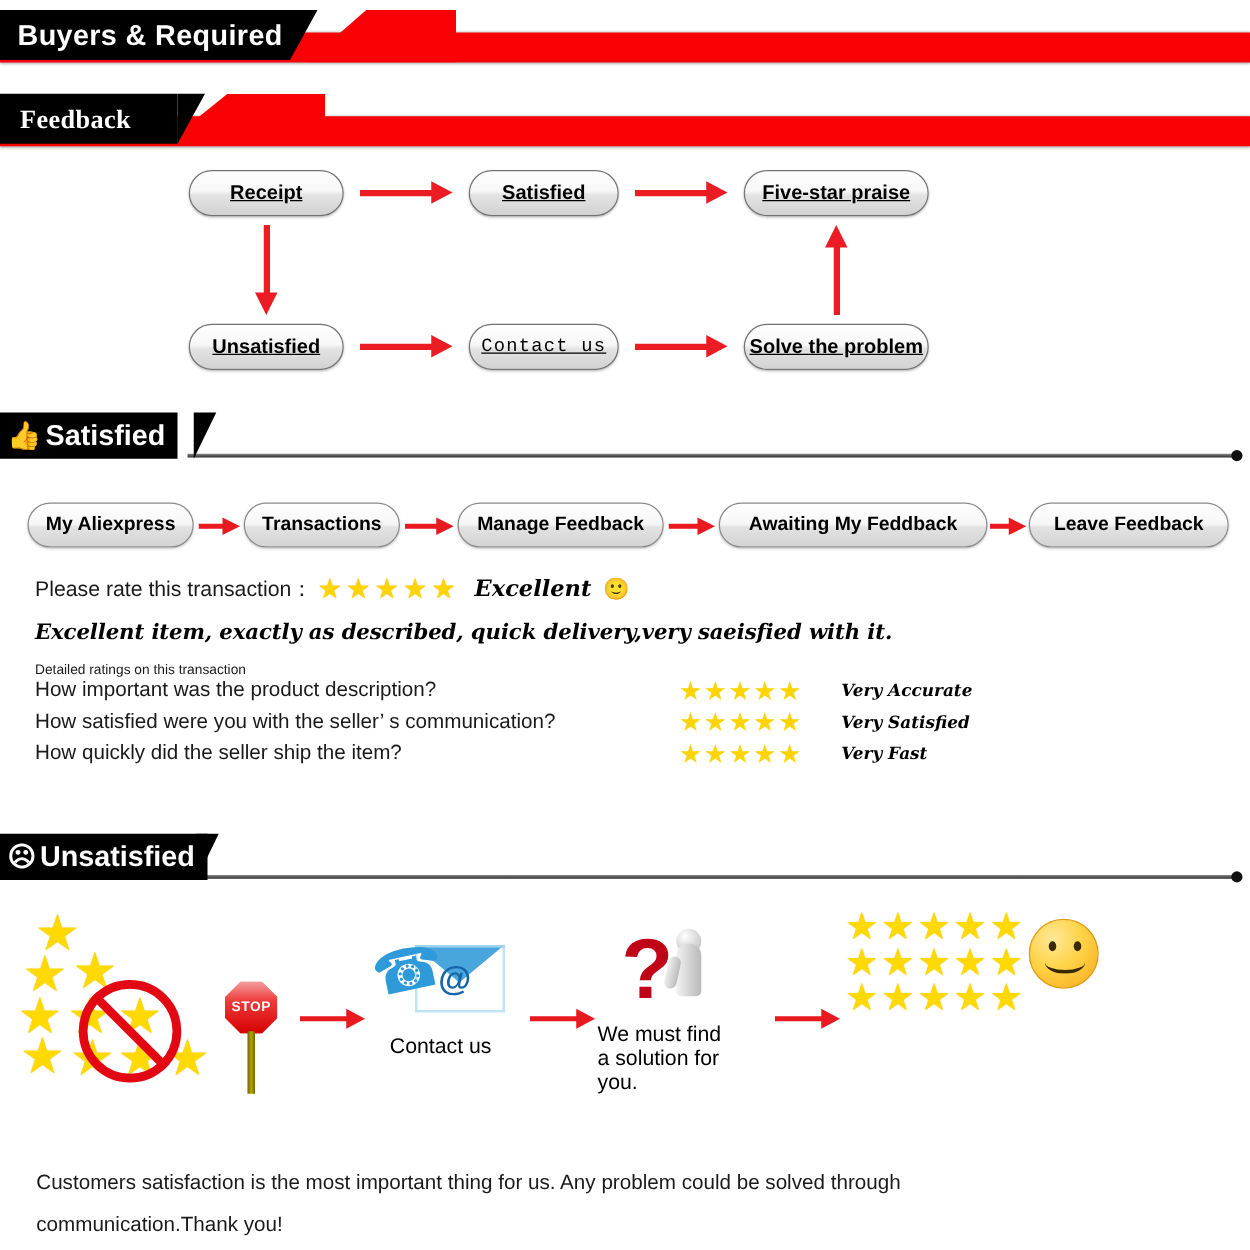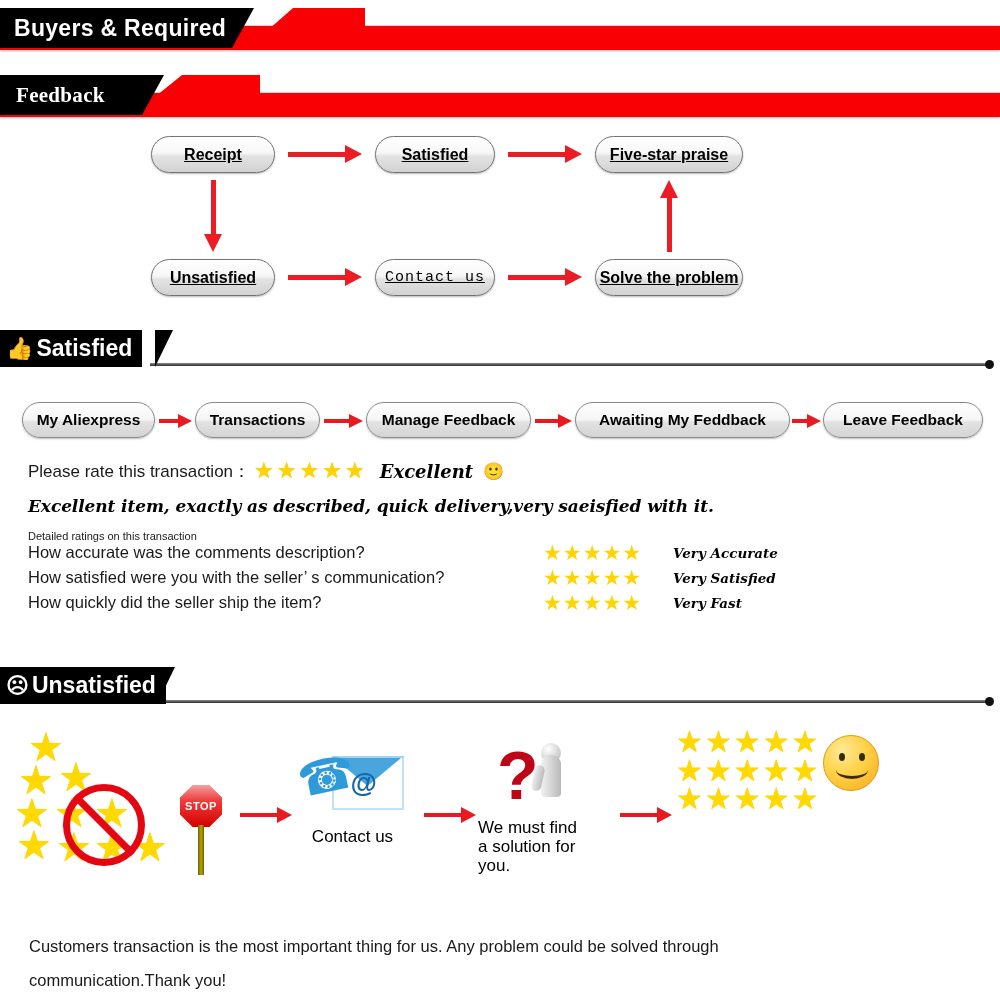--- a/index.html
+++ b/index.html
@@ -389,21 +389,21 @@
       <span>Please rate this transaction：</span>
       <span class="stars-sm">★★★★★</span>
       <span class="excellent">Excellent</span>
       <span class="smiley-inline">🙂</span>
     </div>
     <div class="comment">Excellent item, exactly as described, quick delivery,very saeisfied with it.</div>
 
     <div class="detailhead">Detailed ratings on this transaction</div>
 
     <div class="detailrow">
-      <span class="q">How accurate was the comments description?</span>
+      <span class="q">How important was the product description?</span>
       <span class="st">★★★★★</span>
       <span class="vl">Very Accurate</span>
     </div>
     <div class="detailrow">
       <span class="q">How satisfied were you with the seller’ s communication?</span>
       <span class="st">★★★★★</span>
       <span class="vl">Very Satisfied</span>
     </div>
     <div class="detailrow">
       <span class="q">How quickly did the seller ship the item?</span>
@@ -491,17 +491,17 @@
     </div>
 
     <div class="bigsmiley">
       <span class="eye l"></span>
         <span class="eye r"></span>
         <span class="mouth"></span>
     </div>
   </div>
 
   <div class="footer">
-    <p>Customers transaction is the most important thing for us. Any problem could be solved through</p>
+    <p>Customers satisfaction is the most important thing for us. Any problem could be solved through</p>
     <p>communication.Thank you!</p>
   </div>
 
 </div>
 
 </body></html>

